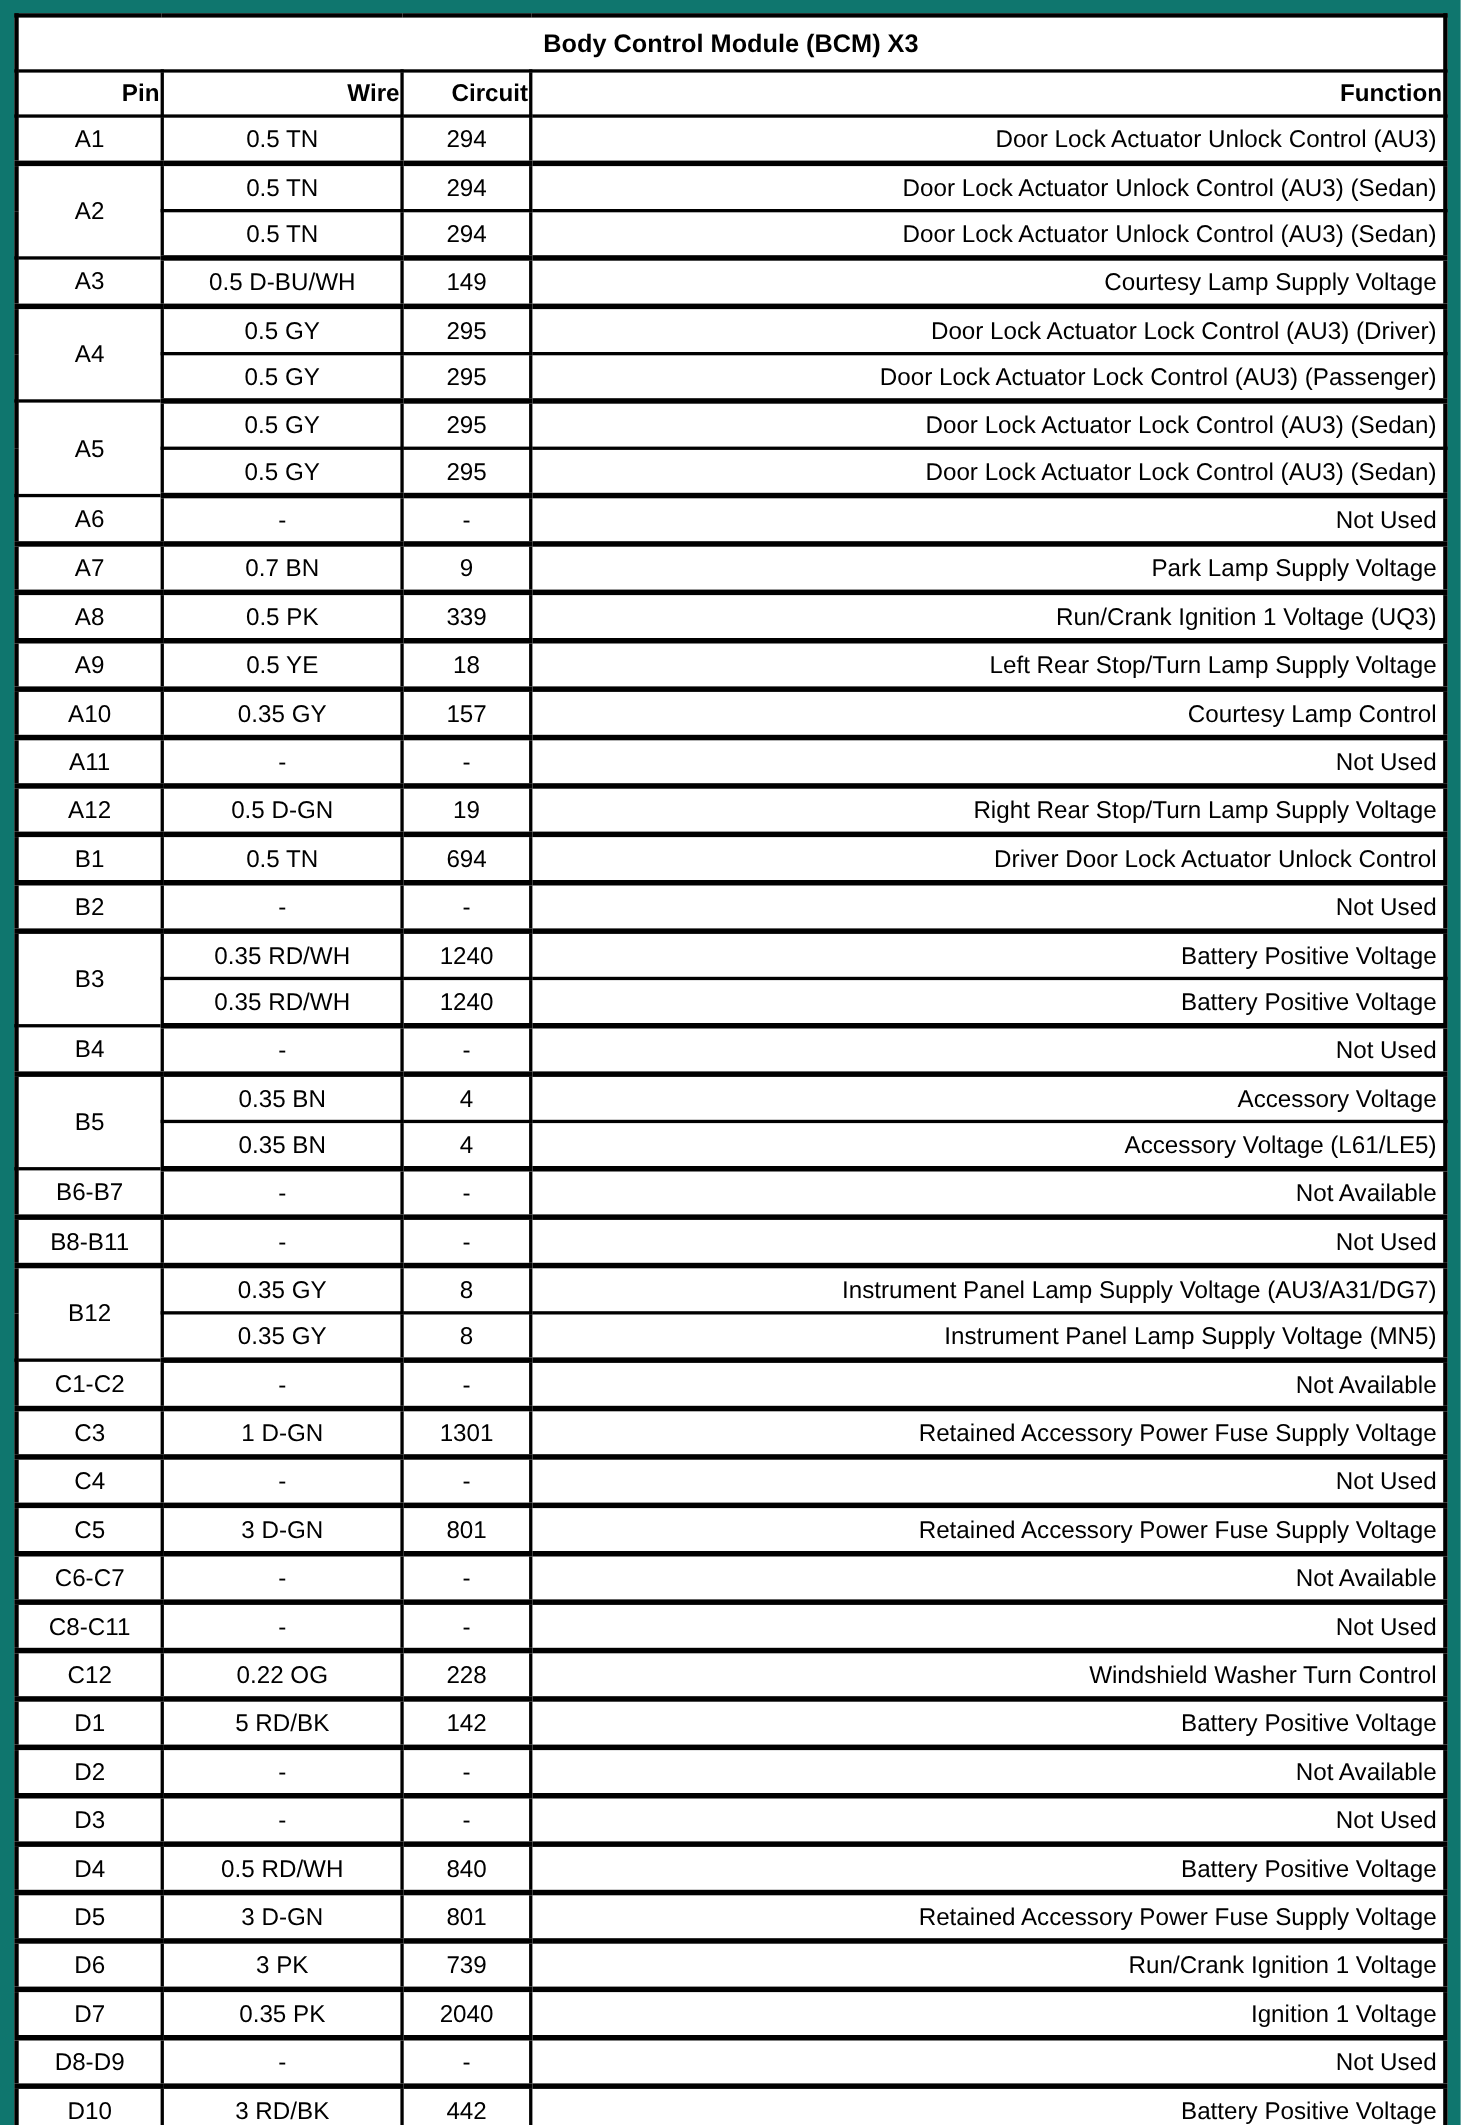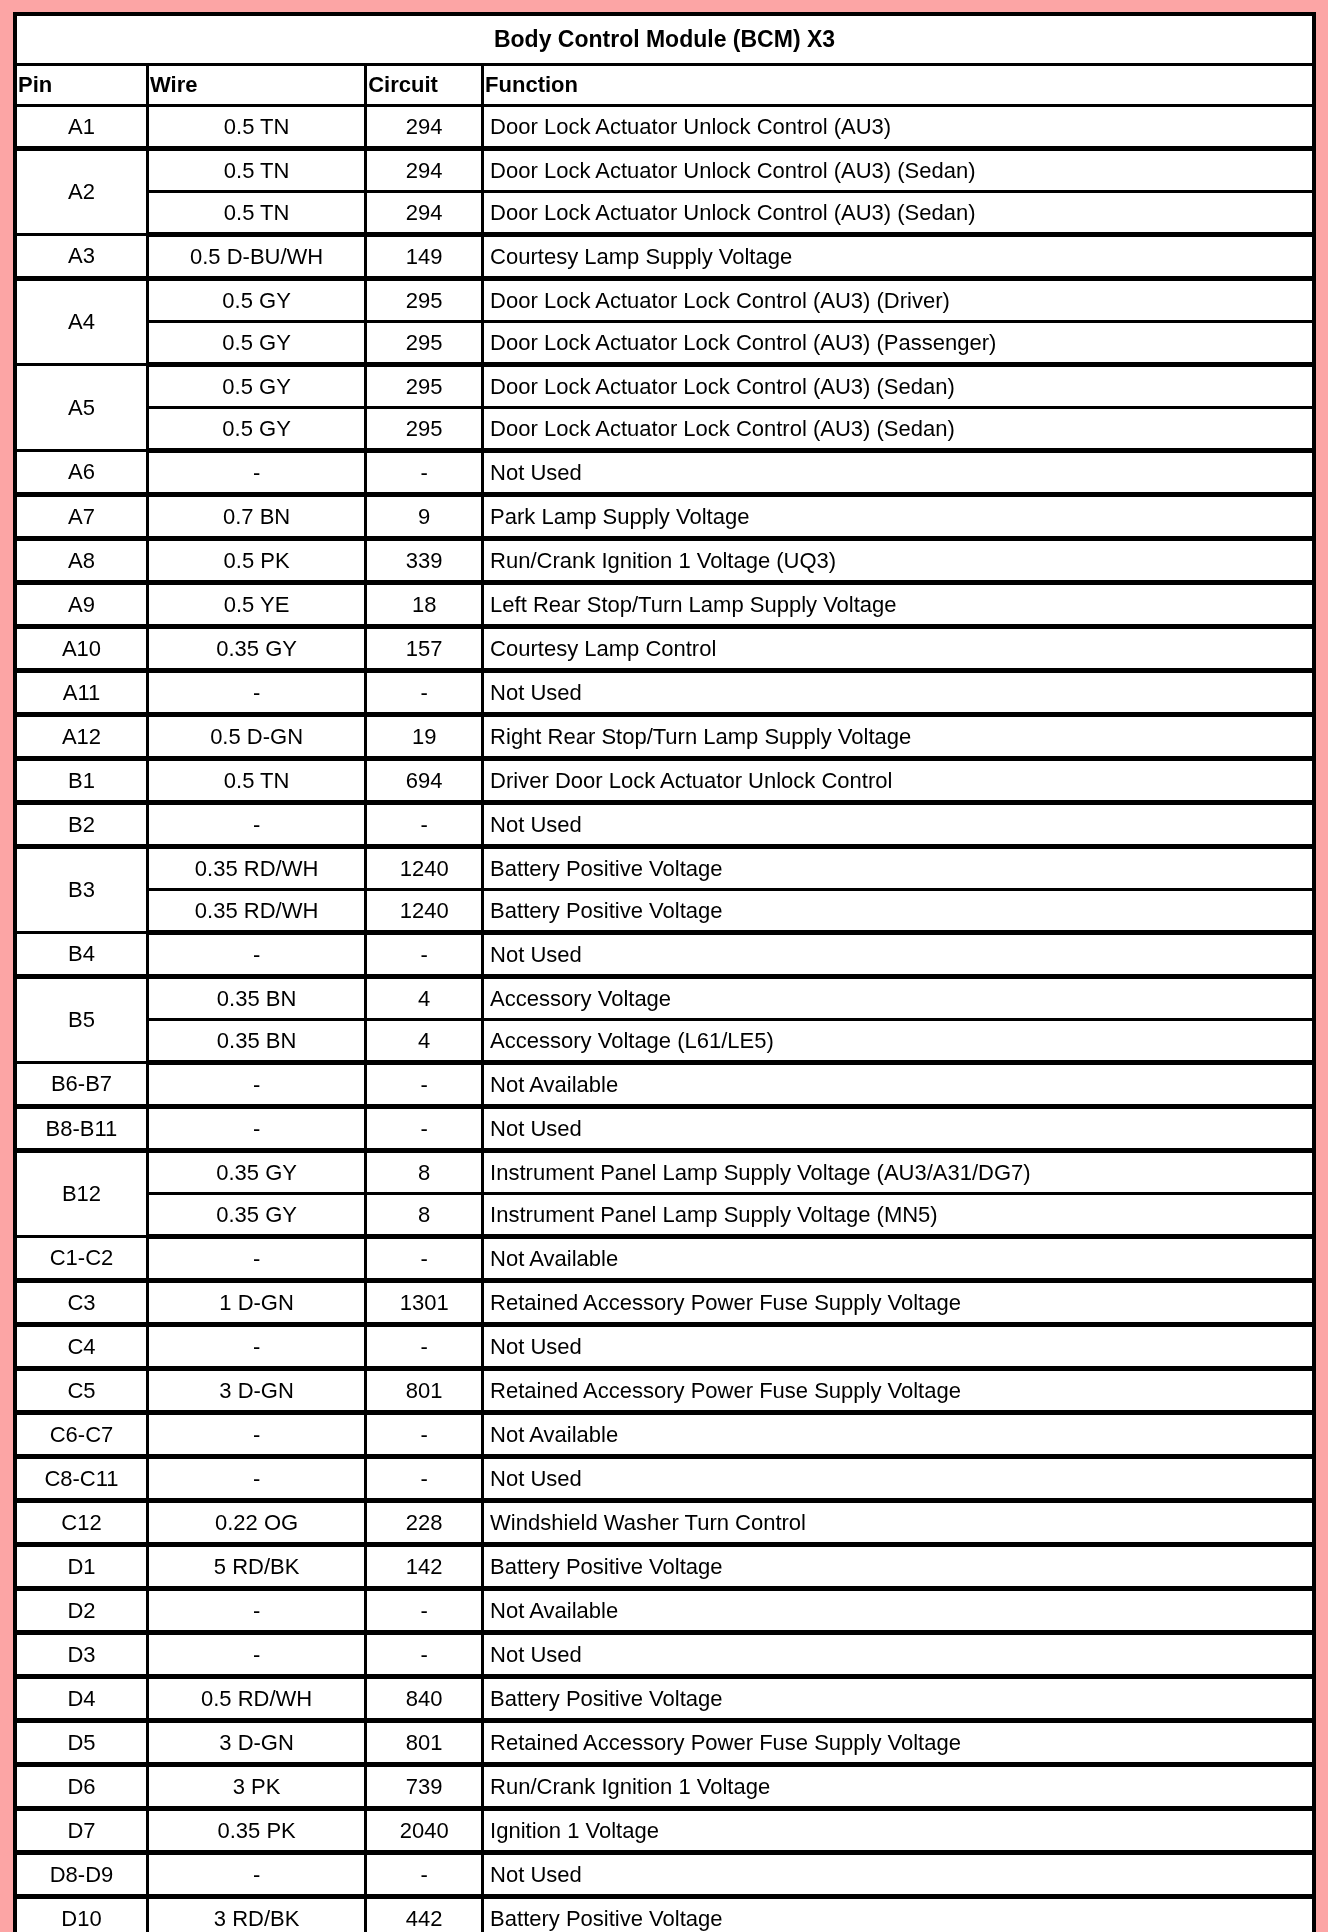--- a/index.html
+++ b/index.html
@@ -5,21 +5,21 @@
   html, body {
     margin: 0;
     padding: 0;
     background: #ffffff;
     font-family: "Liberation Sans", "DejaVu Sans", sans-serif;
     color: #000000;
   }
   .page {
     width: 1328px;
     height: 1932px;
-    background: #fca5a5;
+    background: #0f766e;
     box-sizing: border-box;
     padding: 12px 12px 0 13px;
   }
   table.bcm {
     border-collapse: collapse;
     table-layout: fixed;
     width: 1303px;
     background: #ffffff;
   }
   table.bcm col.c-pin     { width: 10.2%; }
@@ -35,40 +35,40 @@
   td.title-cell {
     height: 47px;
     text-align: center;
     vertical-align: middle;
     font-weight: bold;
     font-size: 23px;
     border-bottom-width: 3px;
   }
   th {
     height: 36px;
-    text-align: left;
+    text-align: right;
     vertical-align: middle;
     font-weight: bold;
     font-size: 22px;
     border-bottom-width: 5px;
   }
   td {
     height: 39px;
     font-size: 22px;
     vertical-align: middle;
     padding: 0 6px;
     overflow: hidden;
     white-space: nowrap;
   }
   td.pin-cell, td.wire-cell, td.circuit-cell {
     text-align: center;
     padding: 0 2px;
   }
   td.function-cell {
-    text-align: left;
+    text-align: right;
     padding-left: 6px;
   }
   tr.group-end td { border-bottom-width: 5px; }
 </style>
 </head>
 <body>
 
 <div class="page">
   <table class="bcm">
     <colgroup>

